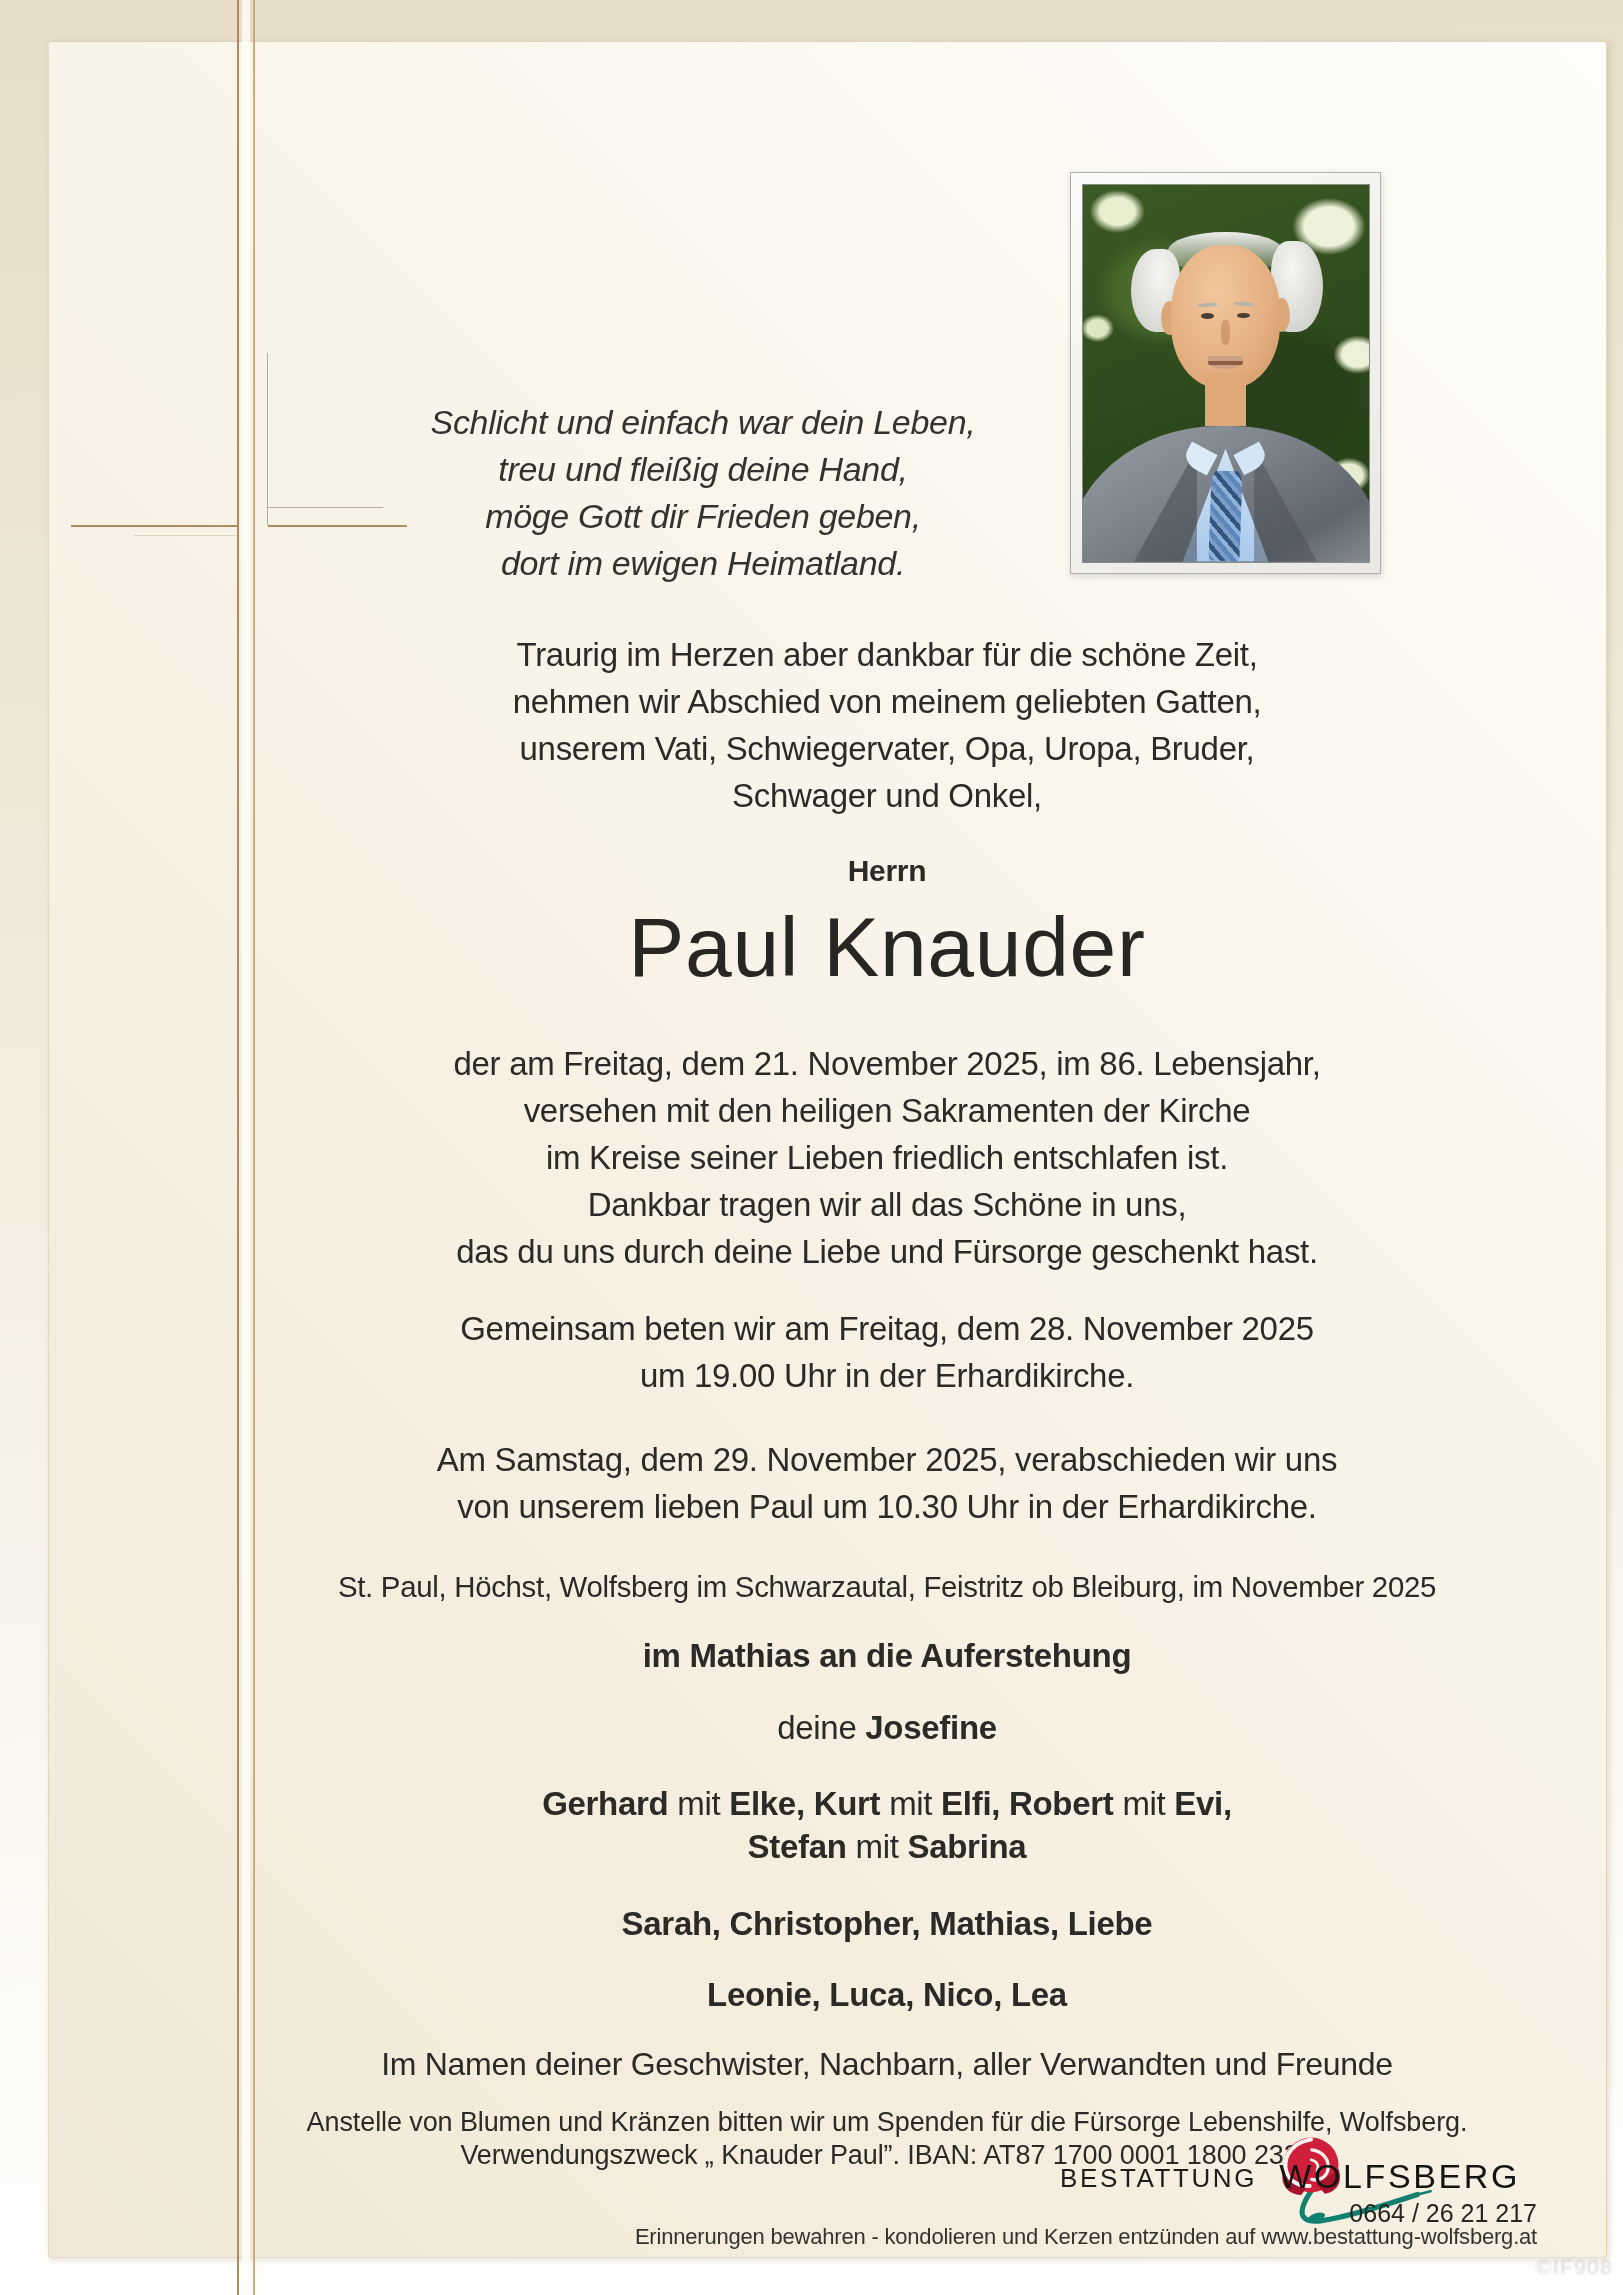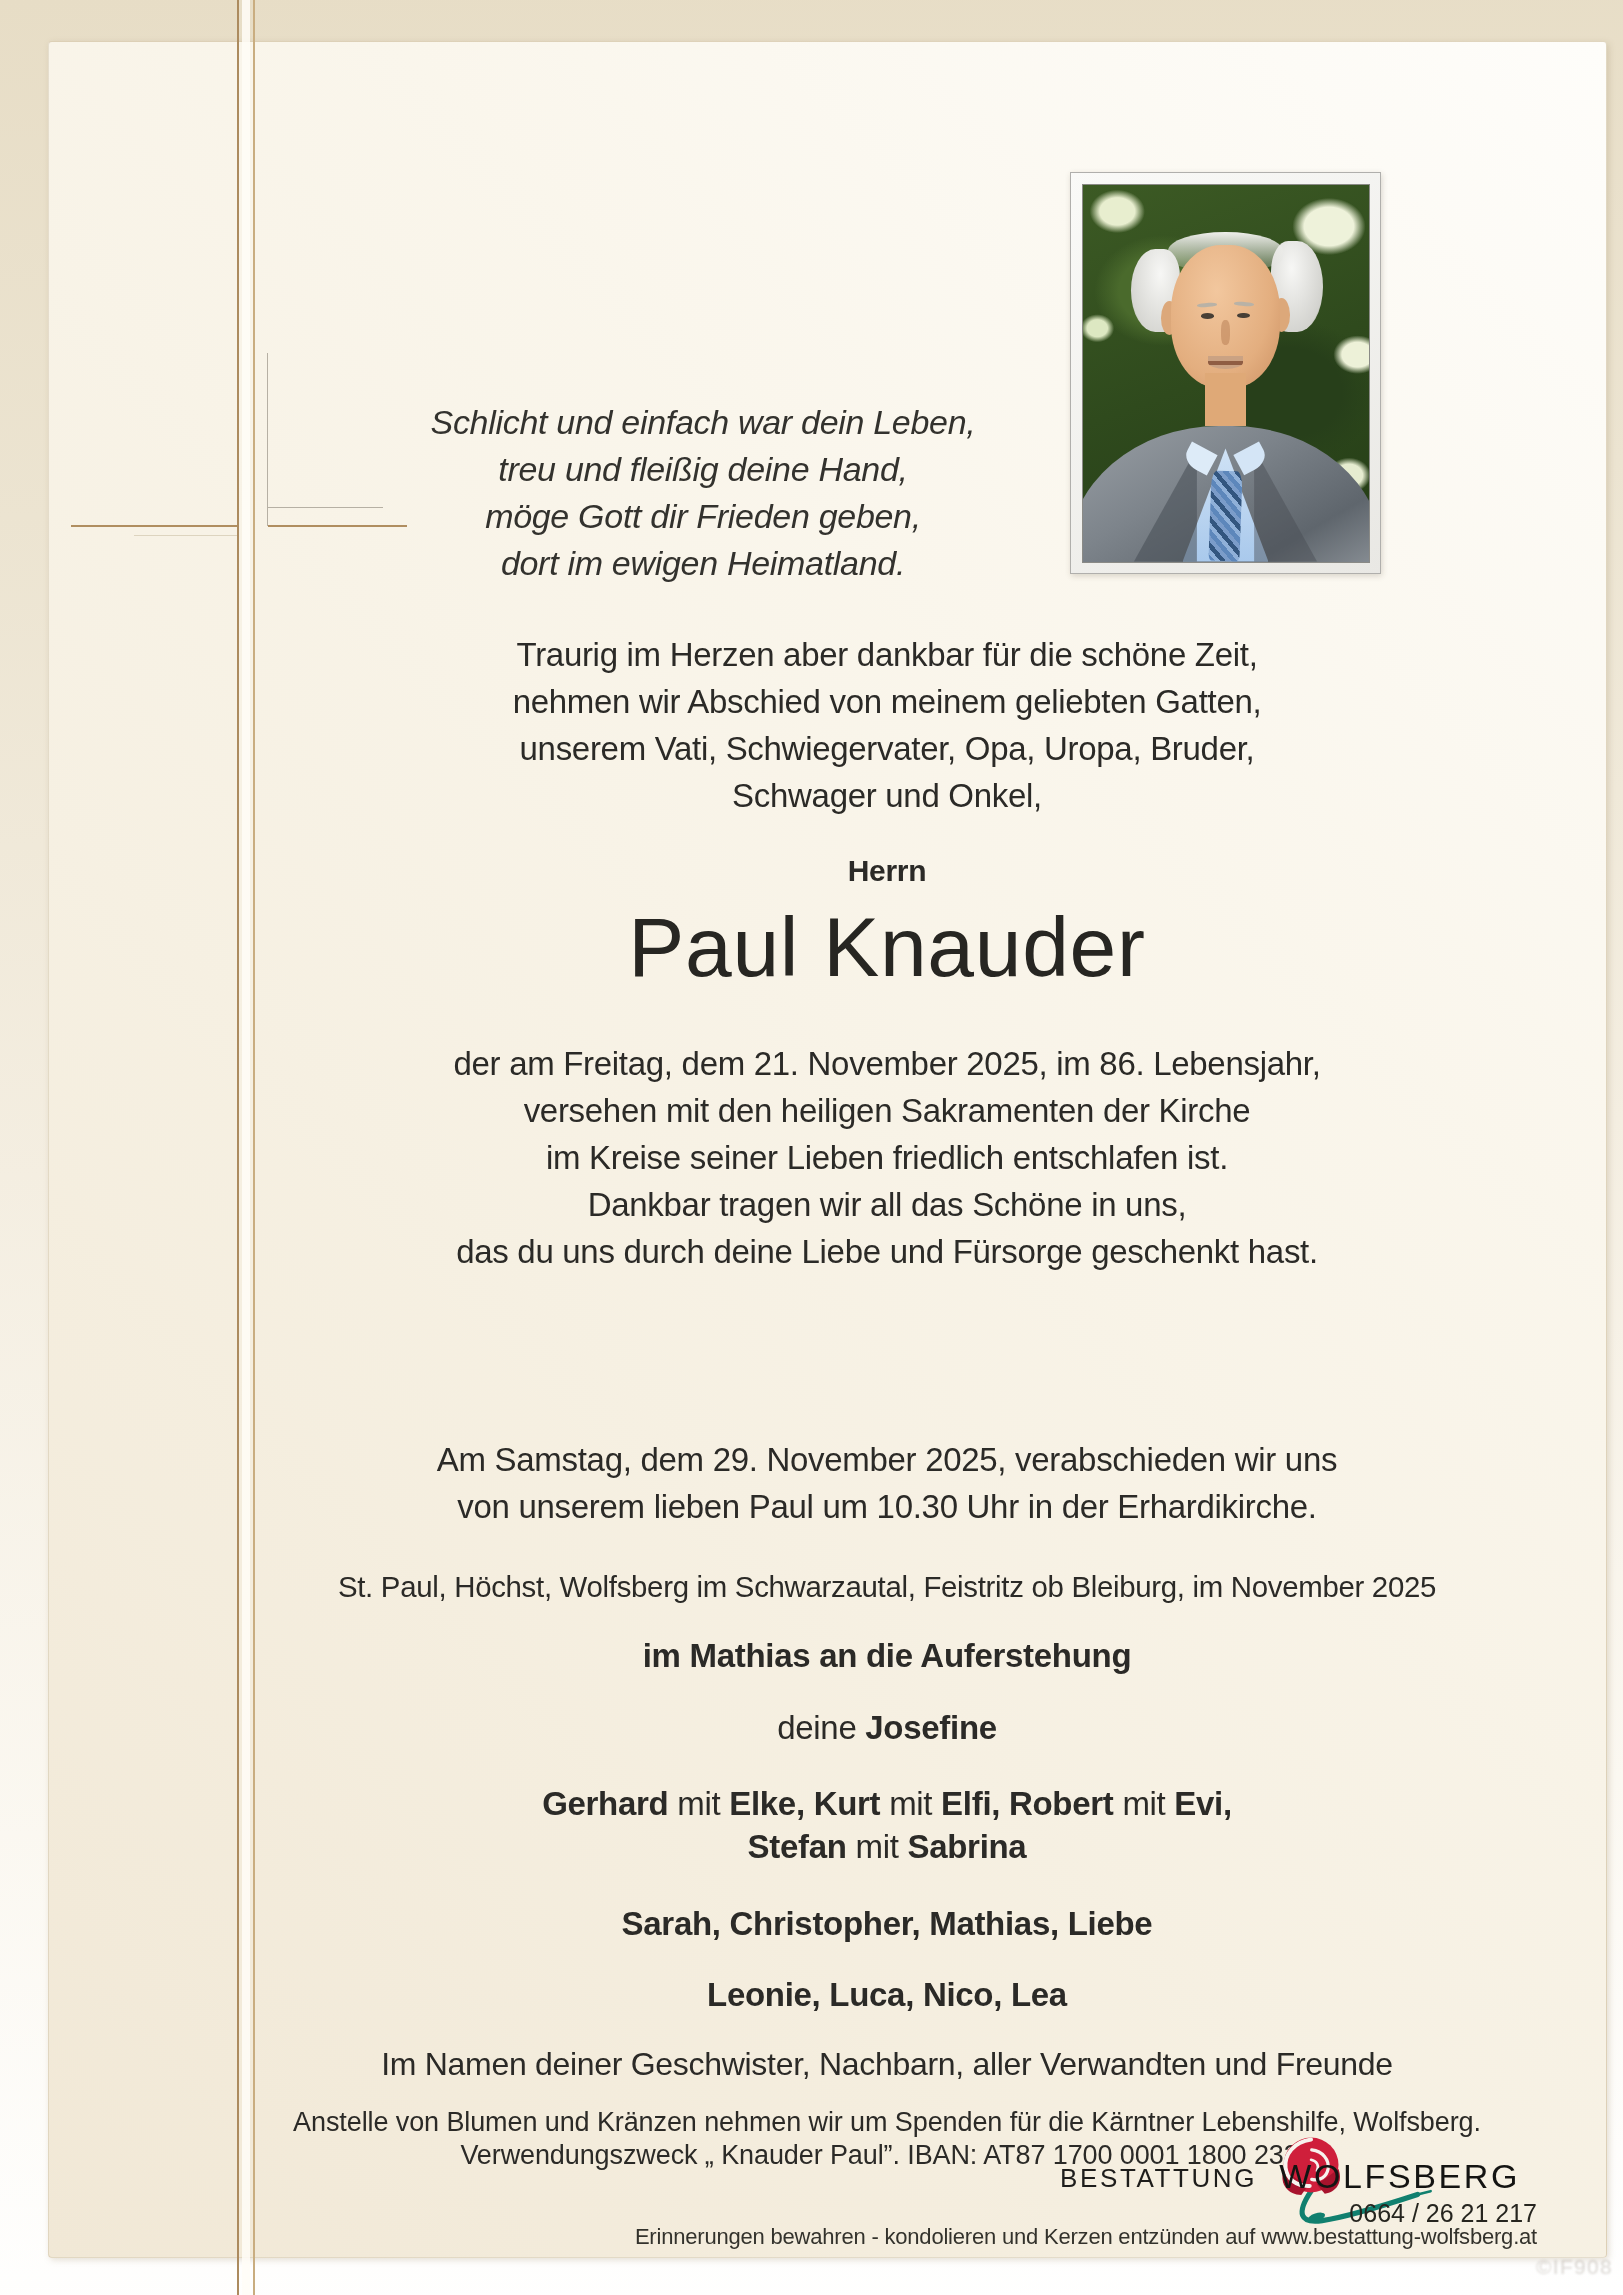--- a/index.html
+++ b/index.html
@@ -173,20 +173,24 @@
   <div class="tblock main bigname">Paul Knauder</div>
 
   <div class="tblock main obituary">
       <div>der am Freitag, dem 21. November 2025, im 86. Lebensjahr,</div>
       <div>versehen mit den heiligen Sakramenten der Kirche</div>
       <div>im Kreise seiner Lieben friedlich entschlafen ist.</div>
       <div>Dankbar tragen wir all das Schöne in uns,</div>
       <div>das du uns durch deine Liebe und Fürsorge geschenkt hast.</div>
     </div>
 
+  <div class="tblock main prayer">
+      <div>Gemeinsam beten wir am Freitag, dem 28. November 2025</div>
+      <div>um 19.00 Uhr in der Erhardikirche.</div>
+    </div>
 
   <div class="tblock main farewell">
       <div>Am Samstag, dem 29. November 2025, verabschieden wir uns</div>
       <div>von unserem lieben Paul um 10.30 Uhr in der Erhardikirche.</div>
     </div>
 
   <div class="tblock main dateline">St. Paul, Höchst, Wolfsberg im Schwarzautal, Feistritz ob Bleiburg, im November 2025</div>
 
   <div class="tblock main faith">im Mathias an die Auferstehung</div>
 
@@ -197,21 +201,21 @@
     <div><span class="b">Stefan</span><span> mit </span><span class="b">Sabrina</span></div>
   </div>
 
   <div class="tblock main grandchildren">Sarah, Christopher, Mathias, Liebe</div>
 
   <div class="tblock main greatgrand">Leonie, Luca, Nico, Lea</div>
 
   <div class="tblock main imnamen">Im Namen deiner Geschwister, Nachbarn, aller Verwandten und Freunde</div>
 
   <div class="tblock main donation">
-      <div>Anstelle von Blumen und Kränzen nehmen wir um Spenden für die Kärntner Lebenshilfe, Wolfsberg.</div>
+      <div>Anstelle von Blumen und Kränzen bitten wir um Spenden für die Fürsorge Lebenshilfe, Wolfsberg.</div>
       <div>Verwendungszweck „ Knauder Paul”. IBAN: AT87 1700 0001 1800 2334</div>
     </div>
 
   <div id="fh-logo">
     <div class="abs fh-bestattung">BESTATTUNG</div>
     <svg class="abs fh-rose" viewBox="0 0 300 156" xmlns="http://www.w3.org/2000/svg">
       <path d="M95 92 C72 126, 78 142, 112 137 C152 131, 200 116, 258 97" fill="none" stroke="#11806f" stroke-width="8" stroke-linecap="round"></path>
       <path d="M258 97 L278 92" fill="none" stroke="#11806f" stroke-width="4" stroke-linecap="round"></path>
       <ellipse cx="103" cy="132" rx="14" ry="6" fill="#11806f" transform="rotate(-18 103 132)"></ellipse>
       <circle cx="95" cy="52" r="42" fill="#cf1f3b"></circle>

